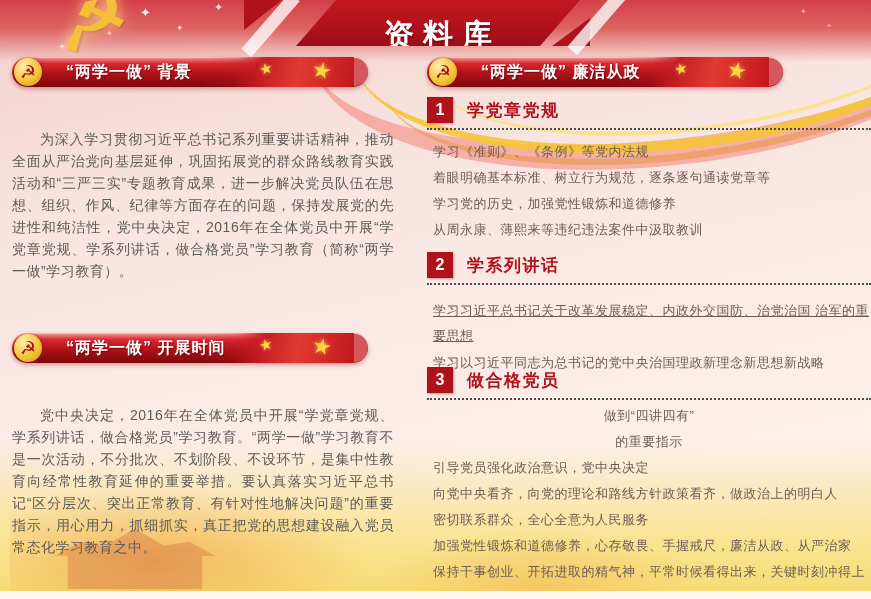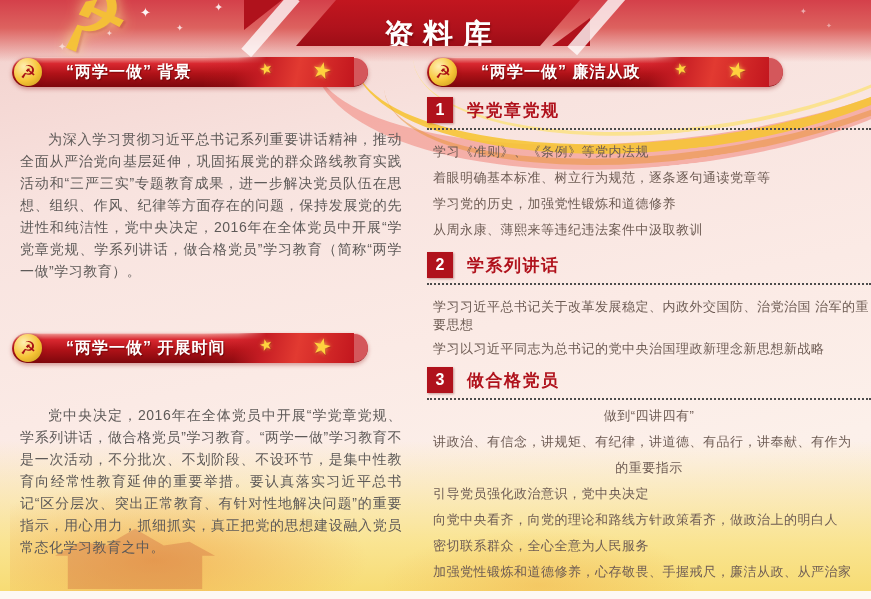--- a/index.html
+++ b/index.html
@@ -48,21 +48,21 @@
   .rb-title{margin-left:24px;color:#fff;font-weight:bold;font-size:16px;z-index:2;letter-spacing:1px;
     text-shadow:1px 1px 1px rgba(90,0,0,.65);white-space:nowrap;}
   .star{position:absolute;color:#ffd23e;font-style:normal;z-index:3;line-height:1;
     text-shadow:0 0 4px rgba(255,215,90,.9),1px 1px 1px rgba(120,20,0,.5);}
   .star-a{right:96px;top:4px;font-size:15px;transform:rotate(-15deg);}
   .star-b{right:36px;top:3px;font-size:22px;transform:rotate(12deg);}
   .ribbon-l1{left:12px;top:57px;}
   .ribbon-l2{left:12px;top:333px;}
   .ribbon-r{left:427px;top:57px;}
   
-  .para{position:absolute;left:20px;width:382px;margin:0;z-index:2;
+  .para{position:absolute;left:12px;width:382px;margin:0;z-index:2;
     font-size:14px;line-height:22px;color:var(--text-body,#5e5a58);
     text-indent:2em;text-align:justify;letter-spacing:.5px;}
   .para1{top:128px;}
   .para2{top:404px;}
   
   .sec{position:absolute;left:427px;width:444px;z-index:2;}
   .sec1{top:97px;}  .sec2{top:252px;}  .sec3{top:367px;}
   .sec-head{display:flex;align-items:center;gap:14px;border-bottom:2px dotted #4c4c4c;padding-bottom:5px;}
   .badge{width:26px;height:26px;flex:0 0 auto;background:var(--badge-red,#b0121c);color:#fff;
     font-weight:bold;font-size:16px;display:flex;align-items:center;justify-content:center;
@@ -158,33 +158,32 @@
       <div class="sec-item">从周永康、薄熙来等违纪违法案件中汲取教训</div>
     </div>
   </div>
 
   <div class="sec sec2">
     <div class="sec-head">
       <span class="badge">2</span>
       <span class="sec-title">学系列讲话</span>
     </div>
     <div class="sec-items" style="margin-top:13px;line-height:30px;">
-      <div class="sec-item" style="line-height:18px;">学习习近平总书记关于改革发展稳定、内政外交国防、治党治国 治军的重要思想</div>
+      <div class="sec-item" style="line-height:25px;text-decoration:underline;">学习习近平总书记关于改革发展稳定、内政外交国防、治党治国 治军的重要思想</div>
       <div class="sec-item" style="line-height:30px;">学习以习近平同志为总书记的党中央治国理政新理念新思想新战略</div>
     </div>
   </div>
 
   <div class="sec sec3">
     <div class="sec-head">
       <span class="badge">3</span>
       <span class="sec-title">做合格党员</span>
     </div>
     <div class="sec-items" style="margin-top:3px;">
       <div class="sec-item center">做到“四讲四有”</div>
-      <div class="sec-item">讲政治、有信念，讲规矩、有纪律，讲道德、有品行，讲奉献、有作为</div>
       <div class="sec-item center">的重要指示</div>
       <div class="sec-item">引导党员强化政治意识，党中央决定</div>
       <div class="sec-item">向党中央看齐，向党的理论和路线方针政策看齐，做政治上的明白人</div>
       <div class="sec-item">密切联系群众，全心全意为人民服务</div>
       <div class="sec-item">加强党性锻炼和道德修养，心存敬畏、手握戒尺，廉洁从政、从严治家</div>
       <div class="sec-item">保持干事创业、开拓进取的精气神，平常时候看得出来，关键时刻冲得上去</div>
     </div>
   </div>
 
   <div class="bottom-strip"></div>

